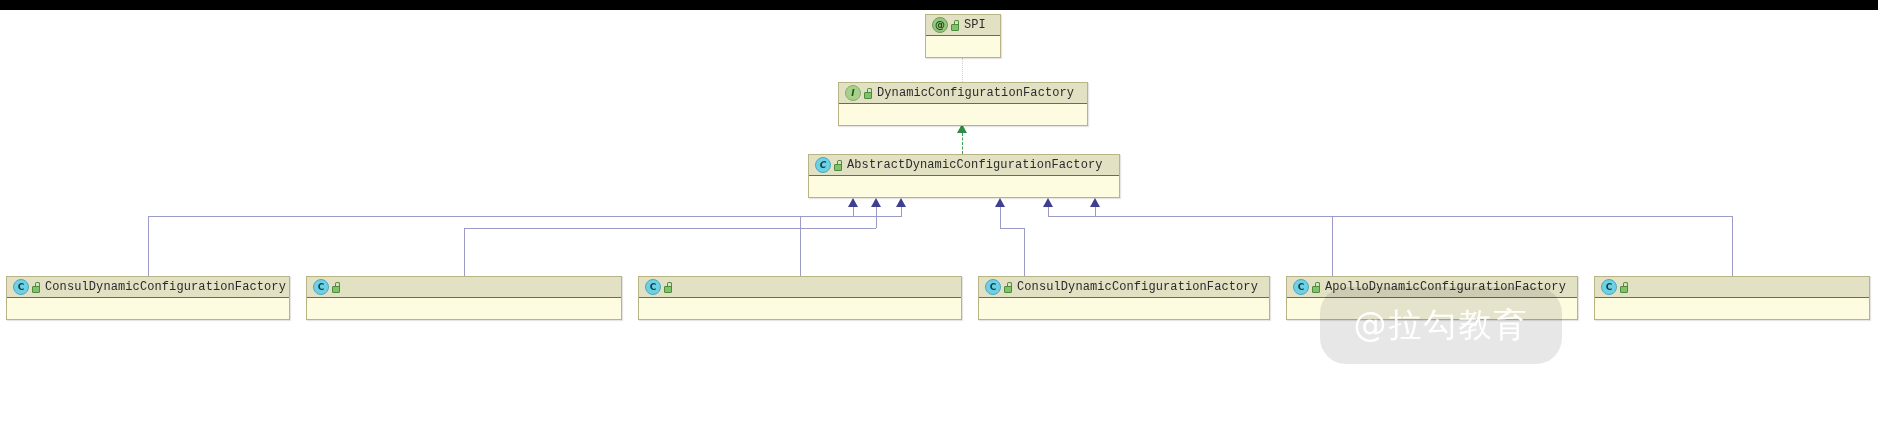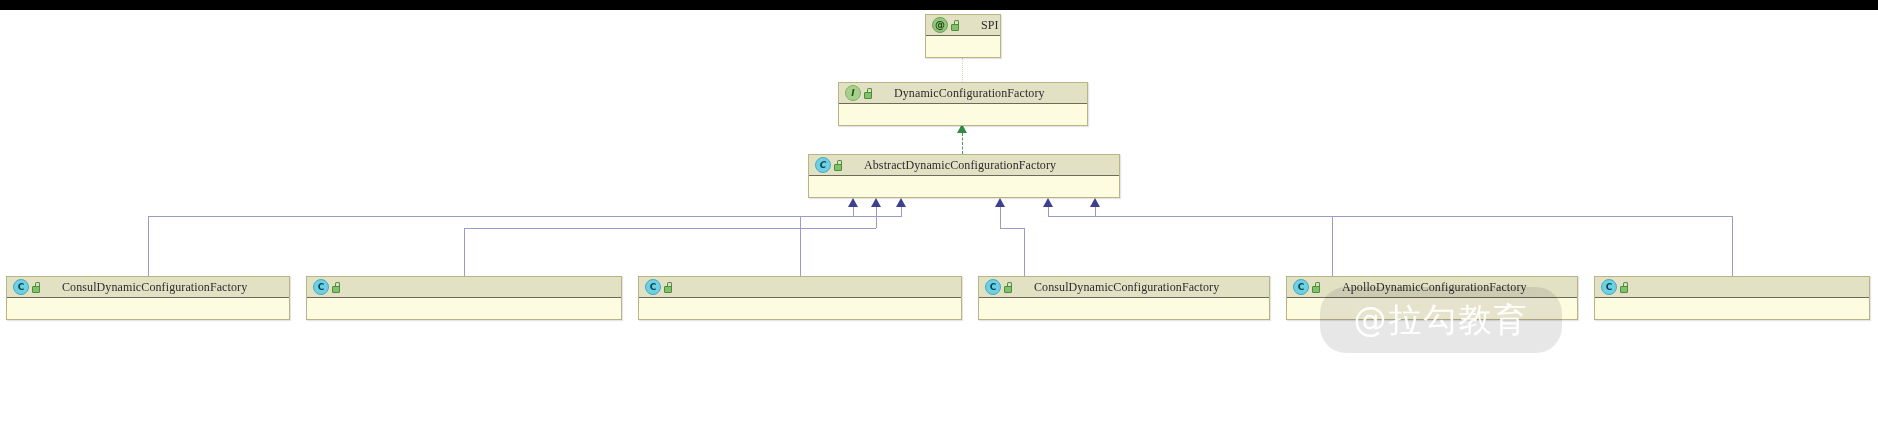--- a/index.html
+++ b/index.html
@@ -62,22 +62,22 @@
     white-space: nowrap;
   }
   .node .body {
     height: 21px;
     background: #fdfbe0;
   }
   .node .title {
     font-size: 12px;
     color: #2b2b2b;
     letter-spacing: 0.1px;
-    font-family: Liberation Serif, serif;
-    padding-left: 21px;
+    font-family: Liberation Mono, monospace;
+    padding-left: 4px;
   }
 
   
   .ic {
     width: 14px; height: 14px;
     border-radius: 50%;
     display: inline-flex;
     align-items: center;
     justify-content: center;
     font-size: 9px;
@@ -308,15 +308,15 @@
   </div>
 
   <div class="node" style="left:1594px; top:266px; width:276px;">
     <div class="hdr">
       <span class="ic ic-class">C</span>
       <span class="lk"></span>
     </div>
     <div class="body"></div>
   </div>
 
-  <div class="watermark" style="left:1320px; top:277px; width:242px; height:66px;">@拉勾教育</div>
+  <div class="watermark" style="left:1320px; top:277px; width:242px; height:77px;">@拉勾教育</div>
 
 </div>
 
 </body></html>

